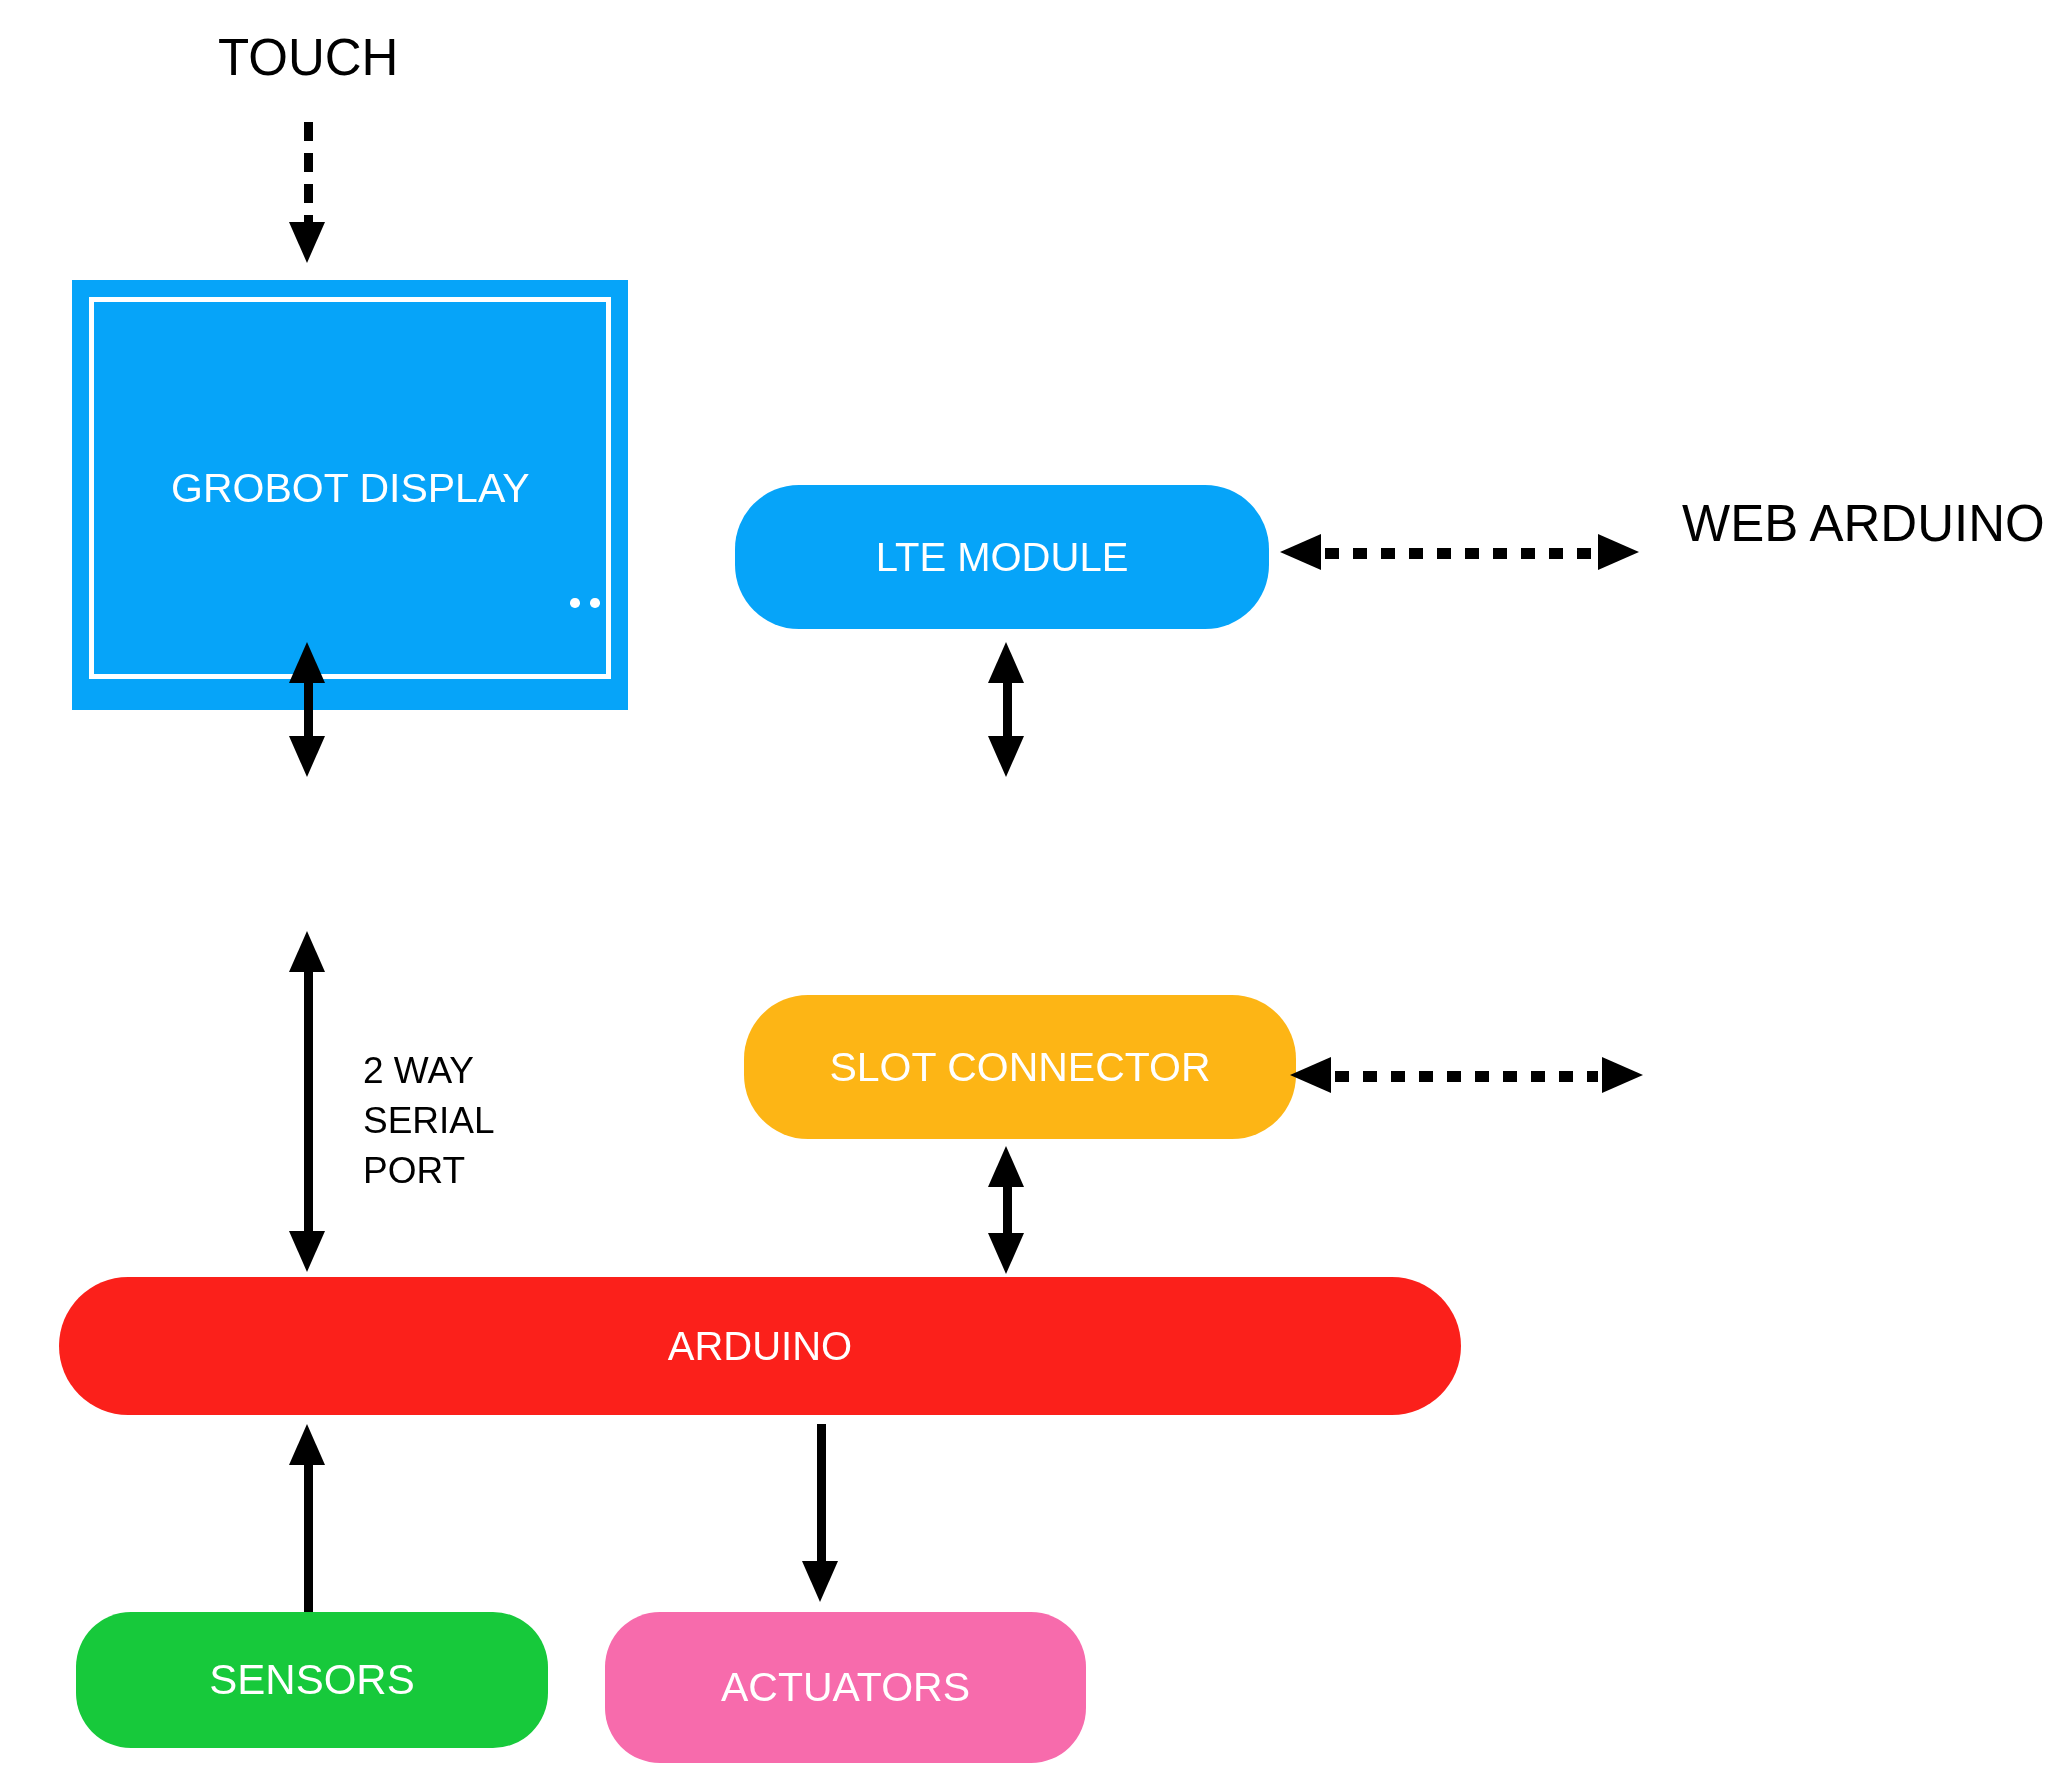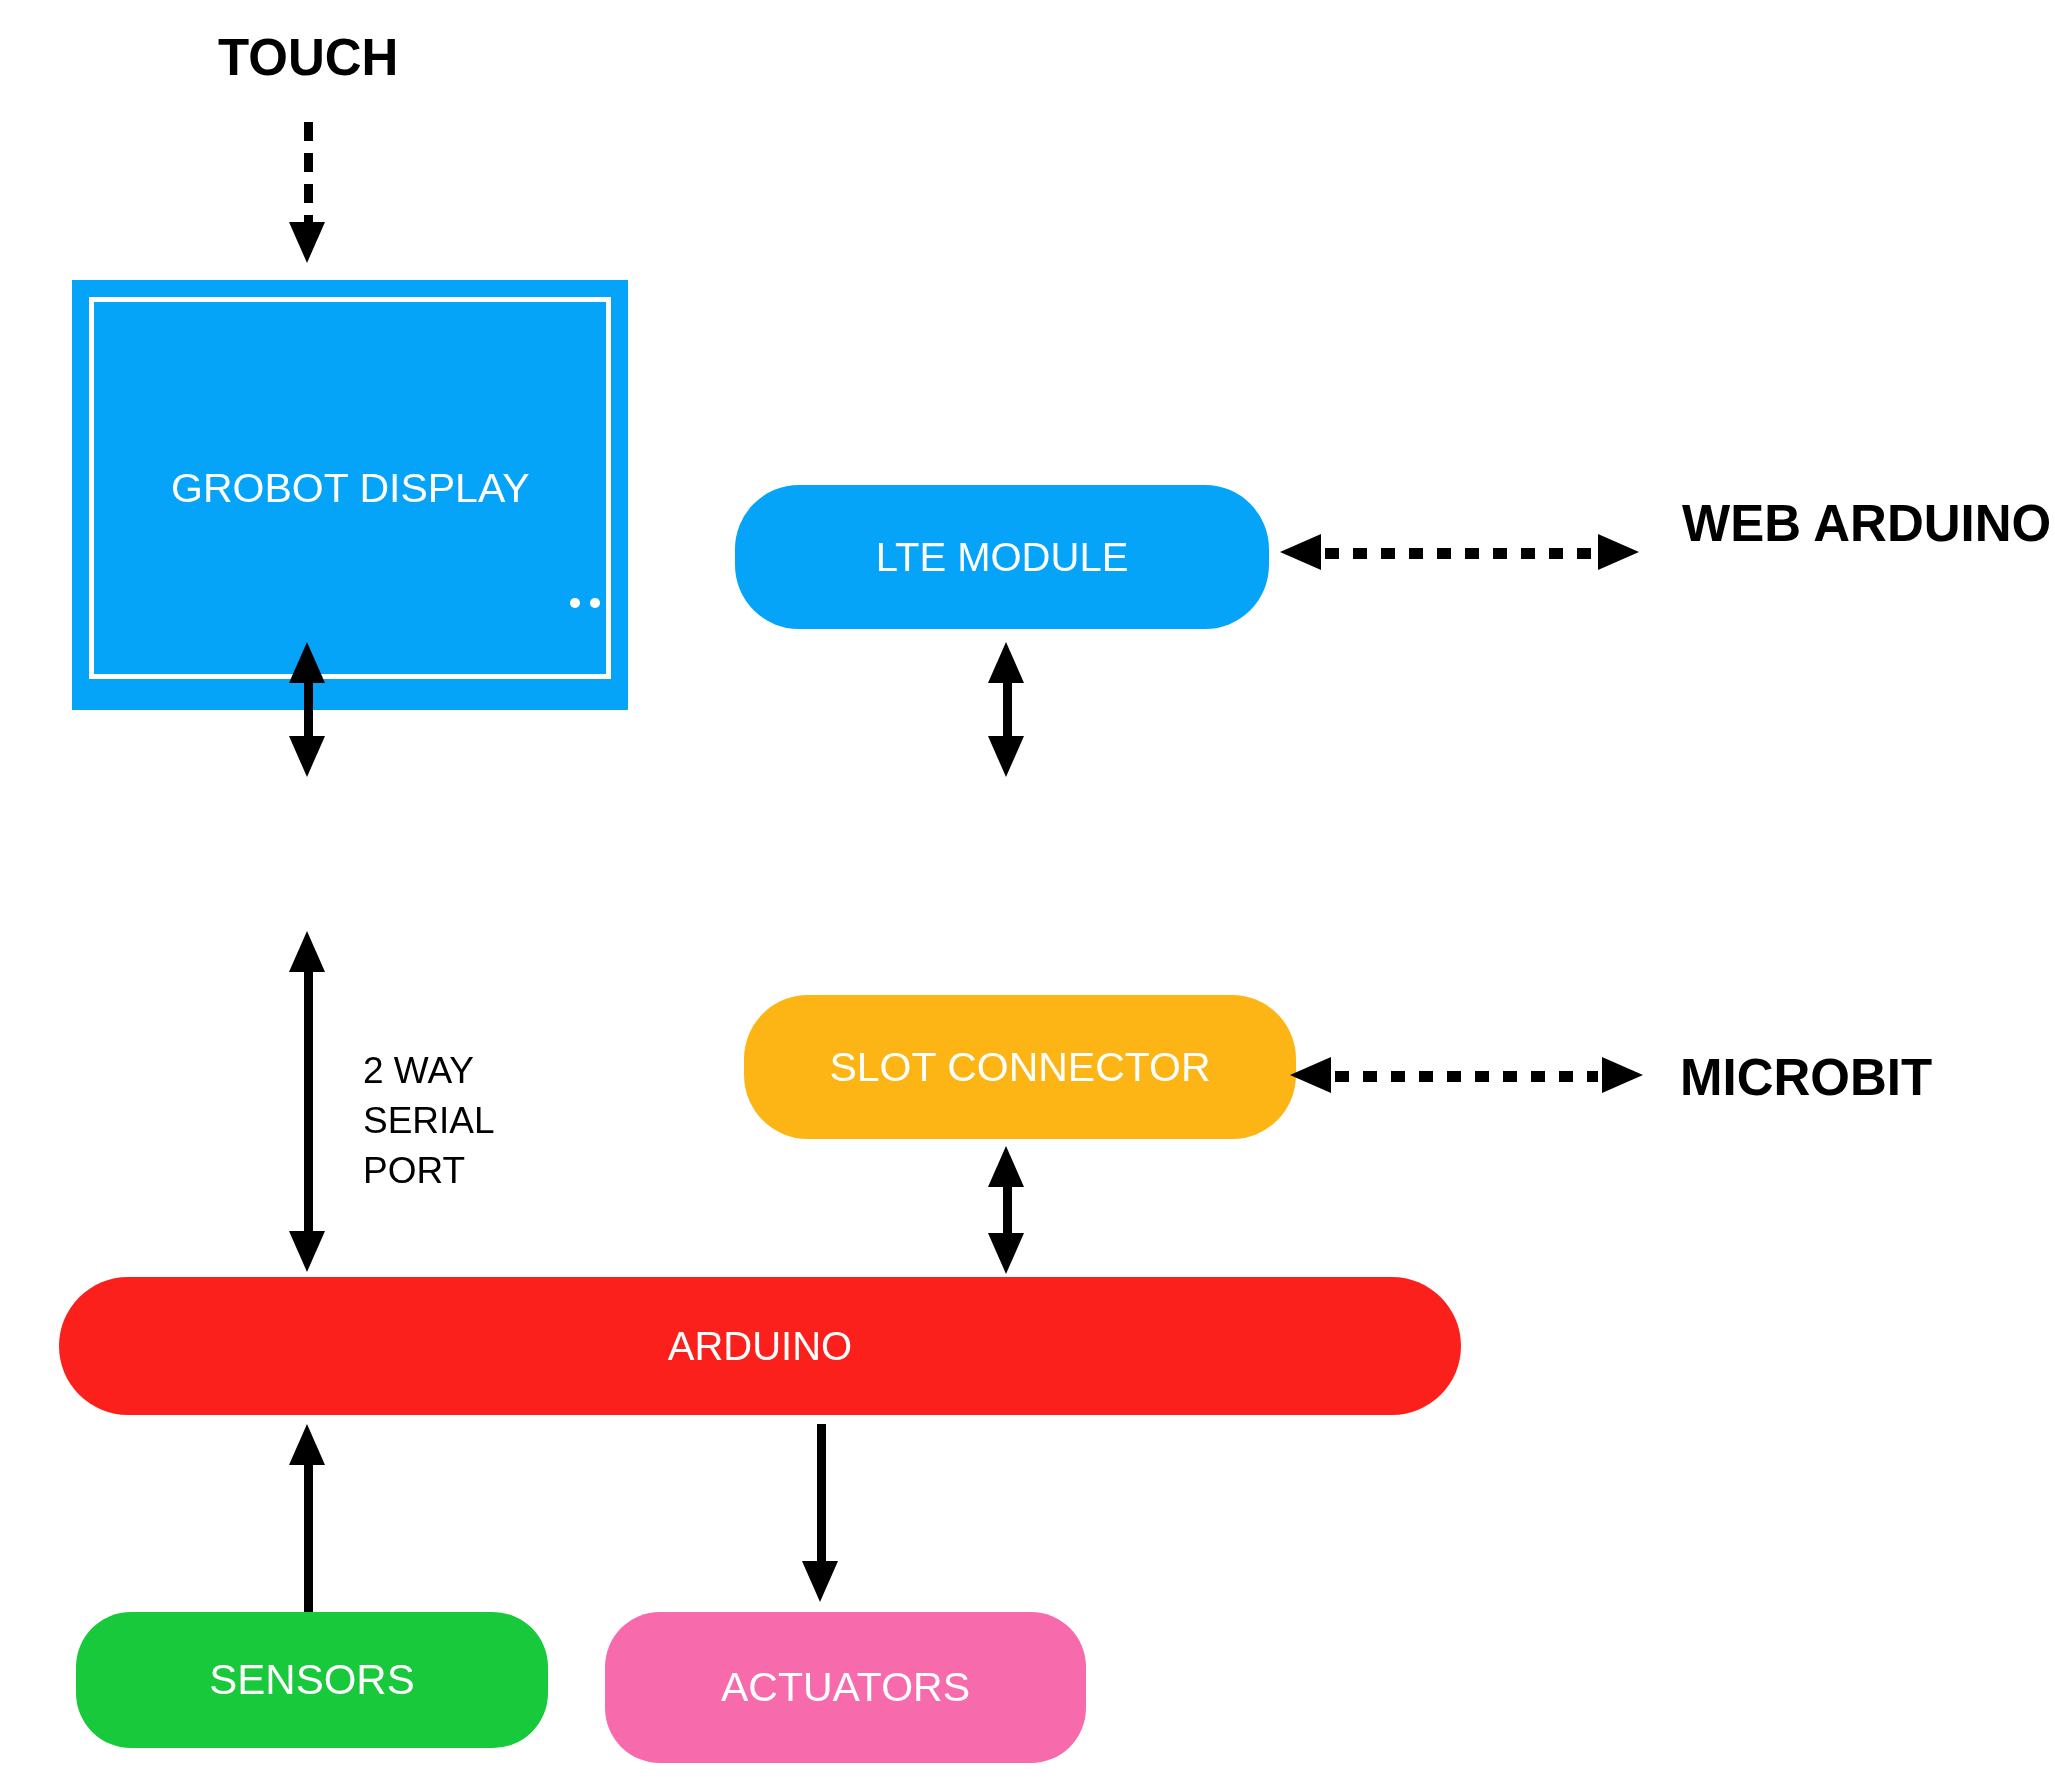--- a/index.html
+++ b/index.html
@@ -51,21 +51,21 @@
   .display-dot{
     position:absolute;
     width:9.6px;height:9.6px;border-radius:50%;
     background:#ffffff;
   }
 
   
   .black-label{
     position:absolute;
     color:var(--ink);
-    font-weight:bold;
+    font-weight:normal;
     font-size:51px;
     line-height:62px;
     white-space:pre;
   }
   .serial-label{
     position:absolute;
     color:var(--ink);
     font-weight:normal;
     font-size:37px;
     line-height:50px;
@@ -171,21 +171,20 @@
   <div class="node pill-orange" style="left:744px;top:995px;width:552px;height:144px;">
     <span>SLOT CONNECTOR</span>
   </div>
 
   <div class="hdarrow" style="left:1290px;top:1056px;width:353px;">
     <div class="head-left"></div>
     <div class="shaft"></div>
     <div class="head-right"></div>
   </div>
 
-  <div class="black-label" style="left:1680px;top:1047px;">MICROBIT</div>
 
   <div class="varrow double" style="left:987px;top:1146px;height:128px;">
     <div class="head-up"></div>
     <div class="shaft"></div>
     <div class="head-down"></div>
   </div>
 
   <div class="node bar-red" style="left:59px;top:1277px;width:1402px;height:138px;">
     <span>ARDUINO</span>
   </div>

